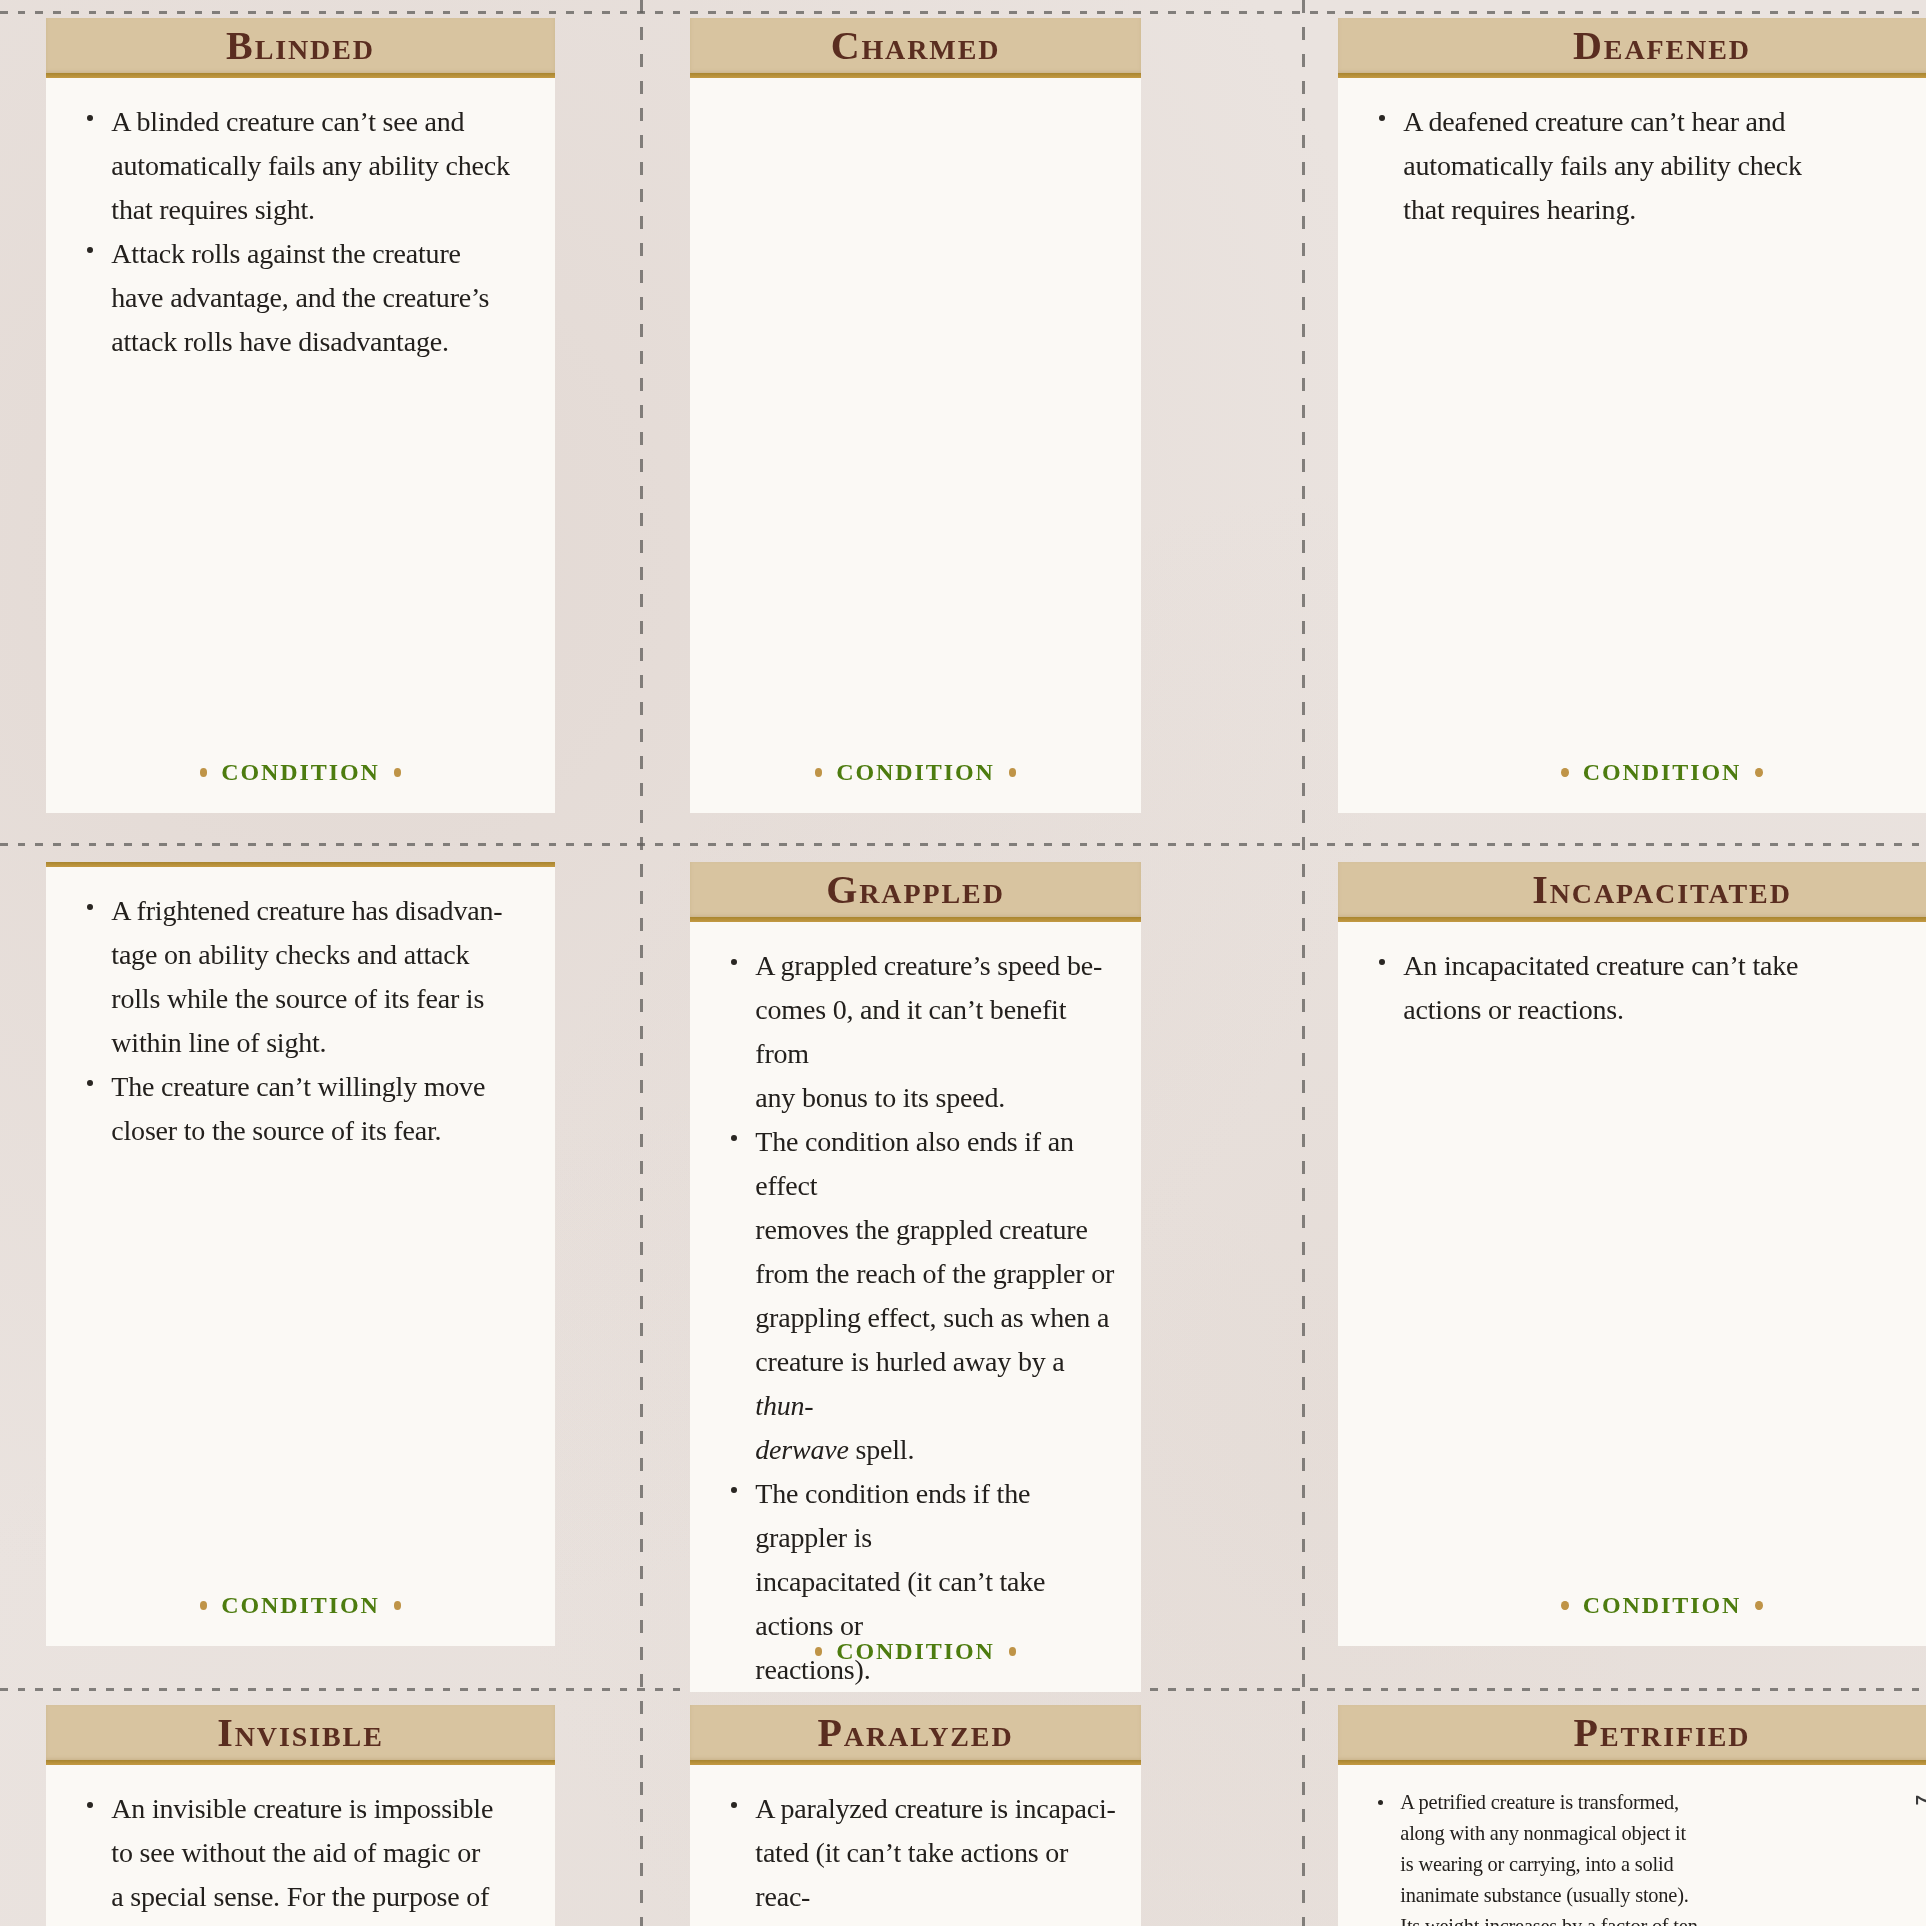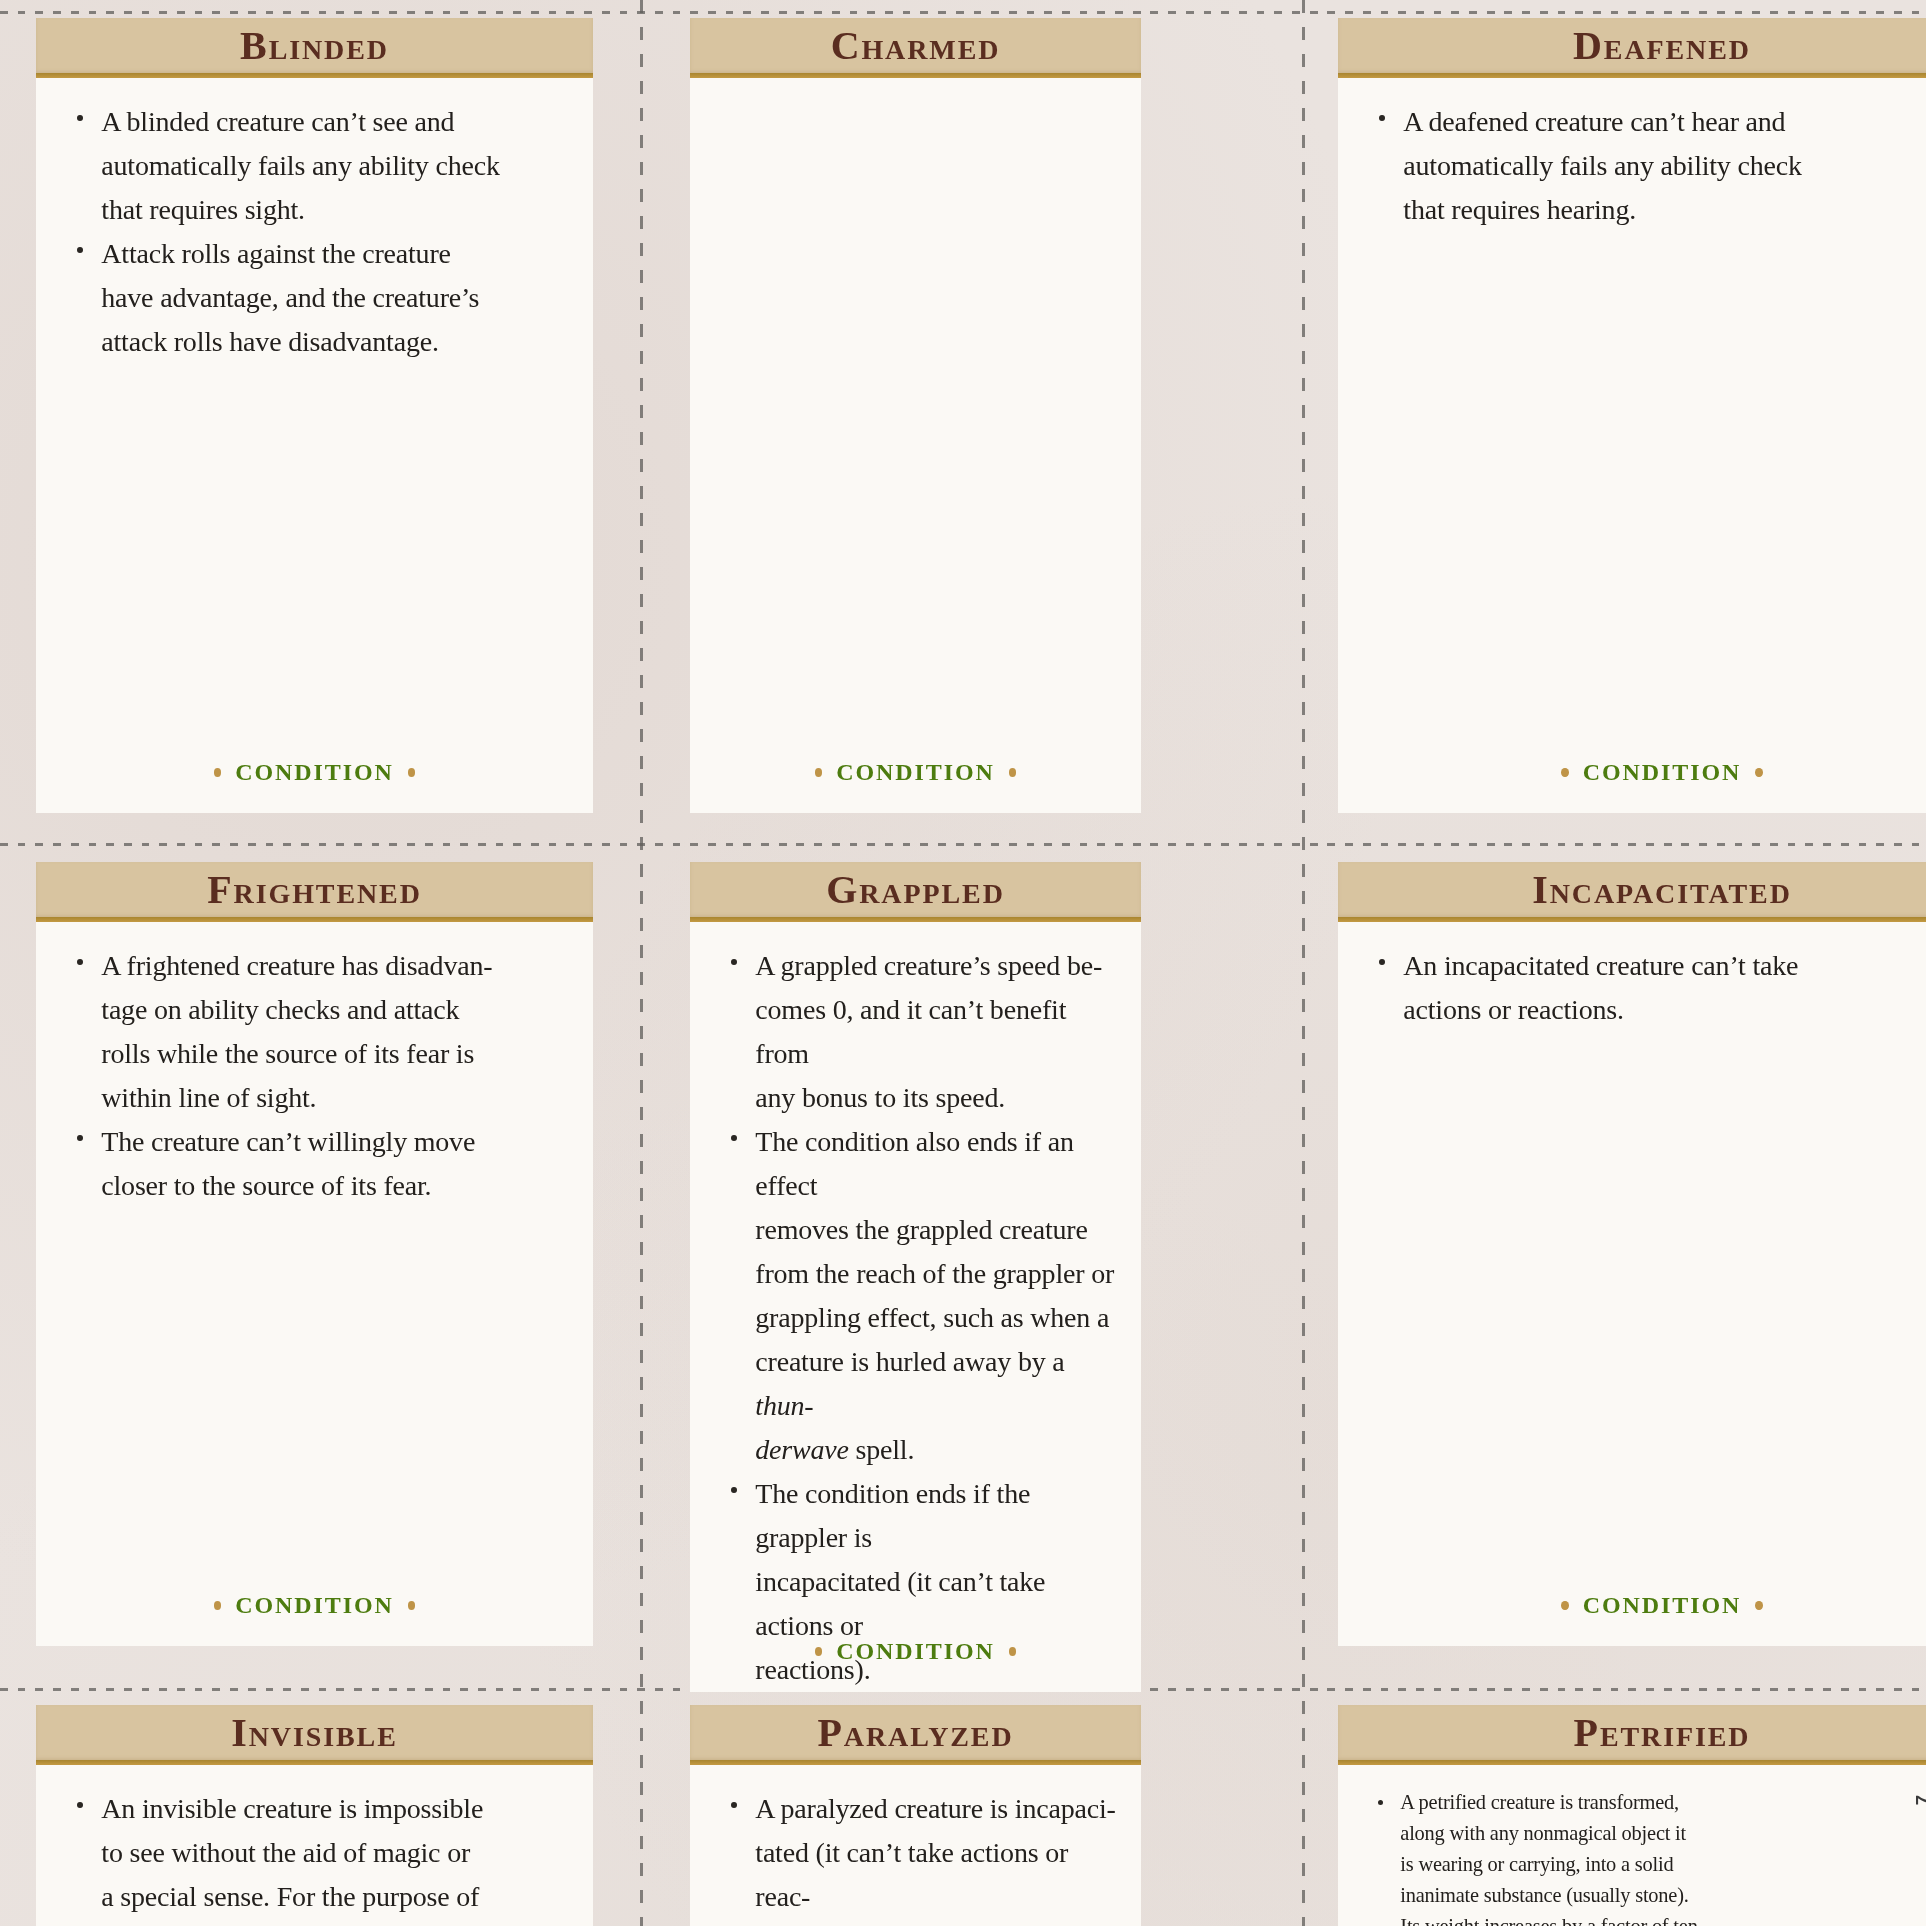--- a/index.html
+++ b/index.html
@@ -21,21 +21,21 @@
   .vcut{position:absolute;top:0;height:100%;width:2.7px;
     background:repeating-linear-gradient(180deg,#5f5d5a 0 13px,transparent 13px 27px);
     opacity:.75;}
   .hcut.l1{top:11.2px}.hcut.l2{top:843px}.hcut.l3{top:1688px}
   .vcut.v1{left:640px}.vcut.v2{left:1302px}
   
   .card{position:absolute;display:flex;flex-direction:column;}
   .r1{top:18px;height:795px}
   .r2{top:862px;height:784px}
   .r3{top:1705px;height:824px}
-  .c1{left:36px;width:557px}
+  .c1{left:46px;width:509px}
   .c2{left:690px;width:451px}
   .c3{left:1338px;width:648px}
   .banner{height:55px;background:#d8c4a0;flex:none;
     box-shadow:inset 0 -1.5px 3.1px rgba(164,134,82,.25);}
   .title{font-weight:600;font-size:40px;line-height:55px;
     font-variant:small-caps;letter-spacing:1.9px;color:#5a2d20;text-align:center;
     white-space:nowrap;}
   .rule{height:4.6px;background:linear-gradient(#a8852f,#c49a43);flex:none;}
   .bodyarea{flex:1;background:#fbf9f5;position:relative;
     padding:22.3px 25.4px 0 22.3px;color:#23201d;}
@@ -114,23 +114,20 @@
         </div>
       <div class="footer">
         <span class="fdot"></span>
         <span class="flabel">CONDITION</span>
         <span class="fdot"></span>
       </div>
     </div>
   </div>
 
   <div class="card r2 c1" id="card-3">
-    <div class="banner">
-      <div class="title">Frightened</div>
-    </div>
     <div class="rule"></div>
     <div class="bodyarea">
       <div>
           <div class="bullet">A frightened creature has disadvan-<br>tage on ability checks and attack<br>rolls while the source of its fear is<br>within line of sight.</div>
           <div class="bullet">The creature can’t willingly move<br>closer to the source of its fear.</div>
         </div>
       <div class="footer">
         <span class="fdot"></span>
         <span class="flabel">CONDITION</span>
         <span class="fdot"></span>

